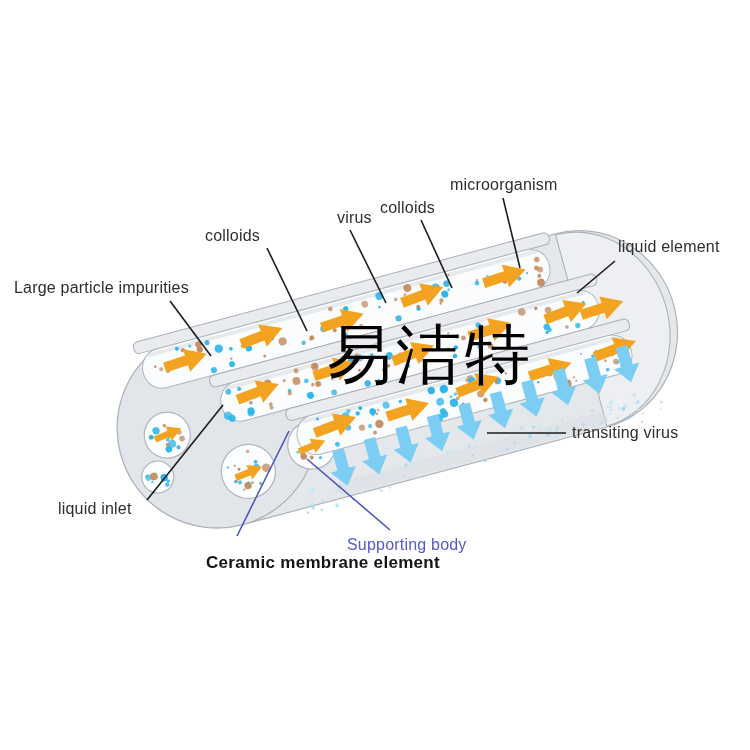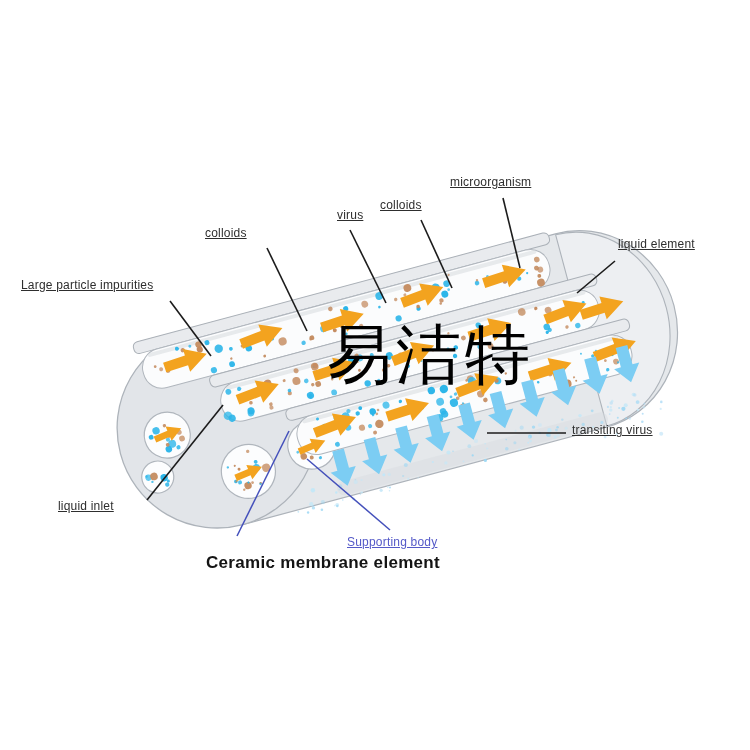--- a/index.html
+++ b/index.html
@@ -7,22 +7,22 @@
     --c-leader-blue:#4450bb; --c-flow-arrow:#f3a31f; --c-permeate-arrow:#7ccdf3;
     --c-particle-cyan:#2bb5e9; --c-particle-tan:#c48b5f; --c-body-fill:#e5e8eb;
     --c-body-stroke:#adb3ba; --c-end-cap-fill:#edeff2; --c-channel-fill:#fbfcfd;
     --c-rim-fill:#e9ebee; --c-face-fill:#e2e5e9; --c-title-text:#141414;
     --c-watermark-text:#000; --c-background:#fff;
   }
   html,body{margin:0;padding:0;background:var(--c-background);}
   #stage{position:relative;width:750px;height:750px;background:var(--c-background);
          font-family:"Liberation Sans",sans-serif;overflow:hidden;}
   #diagram{position:absolute;left:0;top:0;}
-  .lbl{position:absolute;font-size:12px;line-height:1.1;color:var(--c-label-text);
-       white-space:nowrap;letter-spacing:.2px;text-decoration:underline;}
+  .lbl{position:absolute;font-size:16px;line-height:1.1;color:var(--c-label-text);
+       white-space:nowrap;letter-spacing:.2px;}
   .lbl-blue{color:var(--c-blue-label);}
   #title{position:absolute;left:206px;top:553px;font-size:17px;font-weight:700;
          color:var(--c-title-text);white-space:nowrap;letter-spacing:.3px;}
   #watermark{position:absolute;left:327px;top:318px;font-size:65px;line-height:1.15;
          font-family:"DejaVu Serif",serif;color:var(--c-watermark-text);
          letter-spacing:4px;white-space:nowrap;}
   .ldr-b{stroke:var(--c-leader-black);stroke-width:1.6;fill:none;}
   .ldr-u{stroke:var(--c-leader-blue);stroke-width:1.5;fill:none;}
   .body{fill:var(--c-body-fill);stroke:var(--c-body-stroke);stroke-width:1.2;}
   .cap{fill:var(--c-end-cap-fill);stroke:var(--c-body-stroke);stroke-width:1.1;}
@@ -436,21 +436,21 @@
       <line class="ldr-b" x1="421" y1="220" x2="452" y2="288"></line>
       <line class="ldr-b" x1="503" y1="198" x2="520" y2="268"></line>
       <line class="ldr-b" x1="615" y1="261" x2="577" y2="293"></line>
       <line class="ldr-b" x1="147" y1="500" x2="223" y2="405"></line>
       <line class="ldr-b" x1="487" y1="433" x2="566" y2="433"></line>
       <line class="ldr-u" x1="289" y1="431" x2="237" y2="536"></line>
       <line class="ldr-u" x1="307" y1="459" x2="390" y2="530"></line>
     </g>
   </svg>
 
-  <div class="lbl" style="left:21px;top:279px">Large particle impurities</div>
+  <div class="lbl" style="left:14px;top:279px">Large particle impurities</div>
   <div class="lbl" style="left:205px;top:227px">colloids</div>
   <div class="lbl" style="left:337px;top:209px">virus</div>
   <div class="lbl" style="left:380px;top:199px">colloids</div>
   <div class="lbl" style="left:450px;top:176px">microorganism</div>
   <div class="lbl" style="left:618px;top:238px">liquid element</div>
   <div class="lbl" style="left:572px;top:424px">transiting virus</div>
   <div class="lbl" style="left:58px;top:500px">liquid inlet</div>
   <div class="lbl lbl-blue" style="left:347px;top:536px">Supporting body</div>
 
   <div id="watermark" lang="zh">易洁特</div>

